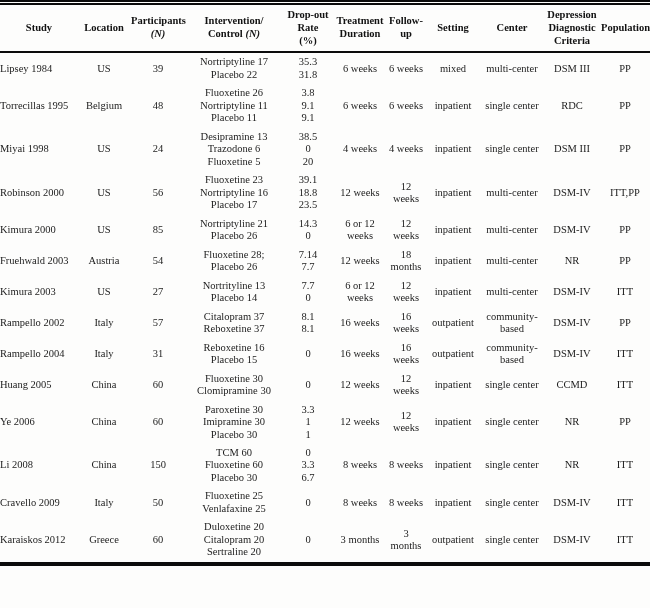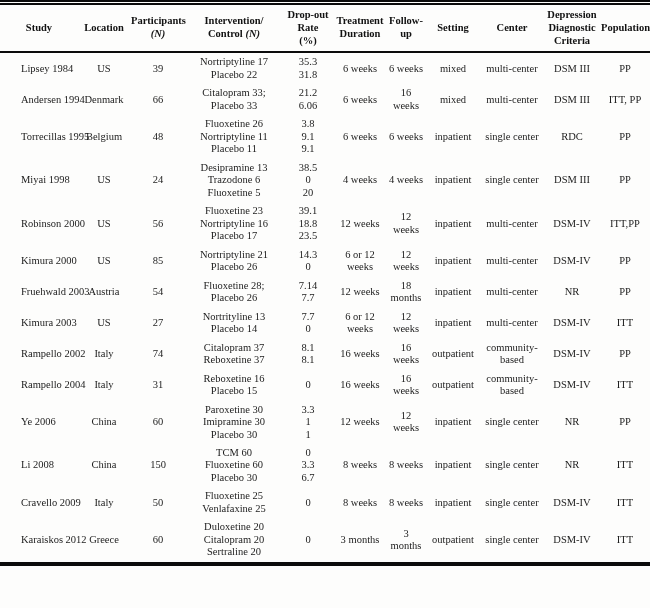--- a/index.html
+++ b/index.html
@@ -30,21 +30,21 @@
   }
   td {
     font-size: 10.5px;
     line-height: 1.19;
     padding: 3px 1px;
     text-align: center;
     vertical-align: middle;
     white-space: nowrap;
     color: #1c1c1c;
   }
-  td.col-study { text-align: left; padding-left: 21px; }
+  td.col-study { text-align: left; padding-left: 0; }
   th i, td i { font-style: italic; }
   
   col.c-study        { width: 78px; }
   col.c-location     { width: 52px; }
   col.c-participants { width: 56px; }
   col.c-intervention { width: 96px; }
   col.c-dropout      { width: 52px; }
   col.c-duration     { width: 52px; }
   col.c-followup     { width: 40px; }
   col.c-setting      { width: 54px; }
@@ -93,33 +93,20 @@
           <td class="col-intervention">Nortriptyline 17<br>Placebo 22</td>
           <td class="col-dropout">35.3<br>31.8</td>
           <td class="col-duration">6 weeks</td>
           <td class="col-followup">6 weeks</td>
           <td class="col-setting">mixed</td>
           <td class="col-center">multi-center</td>
           <td class="col-criteria">DSM III</td>
           <td class="col-population">PP</td>
         </tr>
         <tr>
-          <td class="col-study">Andersen 1994</td>
-          <td class="col-location">Denmark</td>
-          <td class="col-participants">66</td>
-          <td class="col-intervention">Citalopram 33;<br>Placebo 33</td>
-          <td class="col-dropout">21.2<br>6.06</td>
-          <td class="col-duration">6 weeks</td>
-          <td class="col-followup">16<br>weeks</td>
-          <td class="col-setting">mixed</td>
-          <td class="col-center">multi-center</td>
-          <td class="col-criteria">DSM III</td>
-          <td class="col-population">ITT, PP</td>
-        </tr>
-        <tr>
           <td class="col-study">Torrecillas 1995</td>
           <td class="col-location">Belgium</td>
           <td class="col-participants">48</td>
           <td class="col-intervention">Fluoxetine 26<br>Nortriptyline 11<br>Placebo 11</td>
           <td class="col-dropout">3.8<br>9.1<br>9.1</td>
           <td class="col-duration">6 weeks</td>
           <td class="col-followup">6 weeks</td>
           <td class="col-setting">inpatient</td>
           <td class="col-center">single center</td>
           <td class="col-criteria">RDC</td>
@@ -186,41 +173,54 @@
           <td class="col-duration">6 or 12<br>weeks</td>
           <td class="col-followup">12<br>weeks</td>
           <td class="col-setting">inpatient</td>
           <td class="col-center">multi-center</td>
           <td class="col-criteria">DSM-IV</td>
           <td class="col-population">ITT</td>
         </tr>
         <tr>
           <td class="col-study">Rampello 2002</td>
           <td class="col-location">Italy</td>
-          <td class="col-participants">74</td>
+          <td class="col-participants">57</td>
           <td class="col-intervention">Citalopram 37<br>Reboxetine 37</td>
           <td class="col-dropout">8.1<br>8.1</td>
           <td class="col-duration">16 weeks</td>
           <td class="col-followup">16<br>weeks</td>
           <td class="col-setting">outpatient</td>
           <td class="col-center">community-<br>based</td>
           <td class="col-criteria">DSM-IV</td>
           <td class="col-population">PP</td>
         </tr>
         <tr>
           <td class="col-study">Rampello 2004</td>
           <td class="col-location">Italy</td>
           <td class="col-participants">31</td>
           <td class="col-intervention">Reboxetine 16<br>Placebo 15</td>
           <td class="col-dropout">0</td>
           <td class="col-duration">16 weeks</td>
           <td class="col-followup">16<br>weeks</td>
           <td class="col-setting">outpatient</td>
           <td class="col-center">community-<br>based</td>
           <td class="col-criteria">DSM-IV</td>
+          <td class="col-population">ITT</td>
+        </tr>
+        <tr>
+          <td class="col-study">Huang 2005</td>
+          <td class="col-location">China</td>
+          <td class="col-participants">60</td>
+          <td class="col-intervention">Fluoxetine 30<br>Clomipramine 30</td>
+          <td class="col-dropout">0</td>
+          <td class="col-duration">12 weeks</td>
+          <td class="col-followup">12<br>weeks</td>
+          <td class="col-setting">inpatient</td>
+          <td class="col-center">single center</td>
+          <td class="col-criteria">CCMD</td>
           <td class="col-population">ITT</td>
         </tr>
         <tr>
           <td class="col-study">Ye 2006</td>
           <td class="col-location">China</td>
           <td class="col-participants">60</td>
           <td class="col-intervention">Paroxetine 30<br>Imipramine 30<br>Placebo 30</td>
           <td class="col-dropout">3.3<br>1<br>1</td>
           <td class="col-duration">12 weeks</td>
           <td class="col-followup">12<br>weeks</td>

